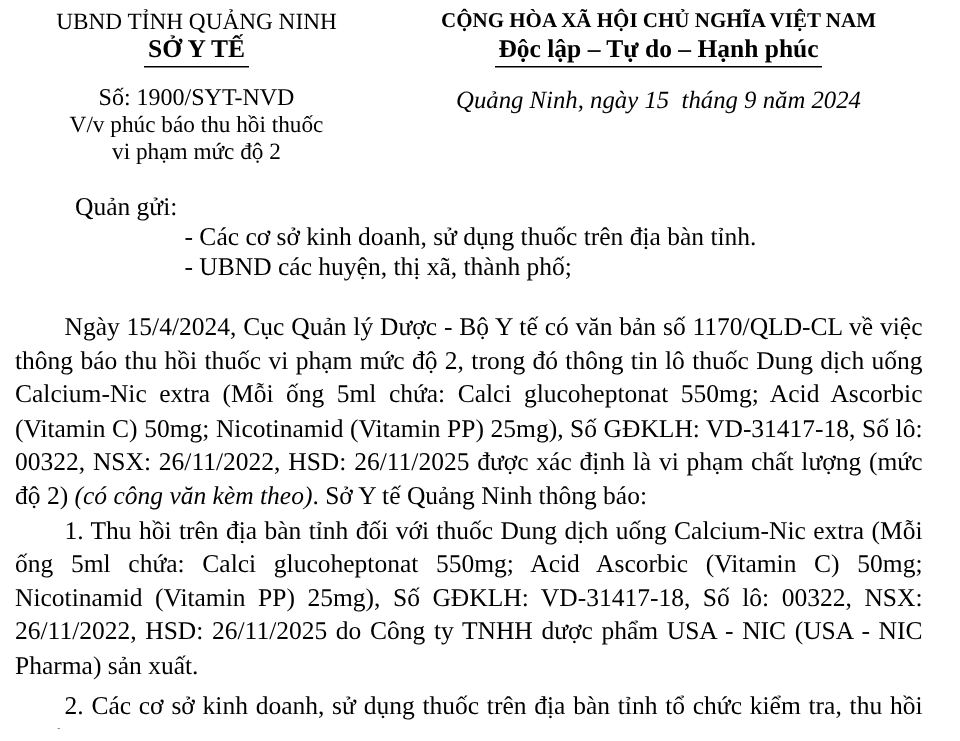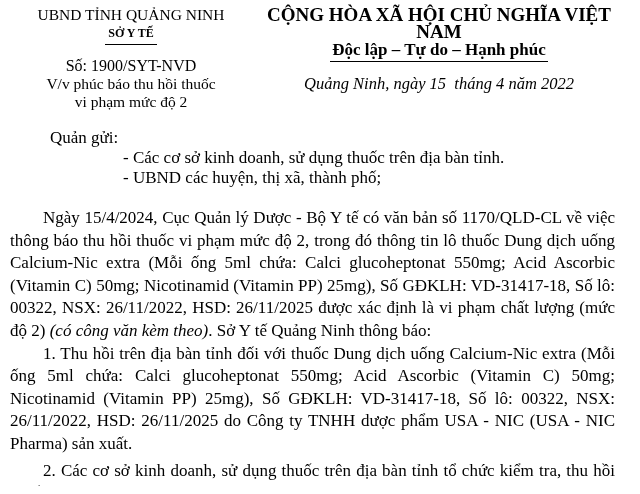--- a/index.html
+++ b/index.html
@@ -16,37 +16,37 @@
   .hdr-left {
     position: absolute;
     left: 8px; top: 6px;
     width: 246px;
     text-align: center;
   }
   .org-parent { font-size: 15.5px; line-height: 17px; }
   .org-name {
     display: inline-block;
     font-weight: bold;
-    font-size: 12px;
+    font-size: 17px;
     line-height: 18px;
     border-bottom: 1.5px solid #000;
     padding: 0 3px 1.5px 3px;
     margin-top: 1px;
     text-align: right;
   }
   .doc-number { margin-top: 11px; font-size: 16px; line-height: 19px; }
   .subject { font-size: 15.5px; line-height: 18px; }
 
   .hdr-right {
     position: absolute;
     left: 254px; top: 6px;
     width: 370px;
     text-align: center;
   }
-  .motto1 { font-weight: bold; font-size: 19px; line-height: 17px; }
+  .motto1 { font-weight: bold; font-size: 14px; line-height: 17px; }
   .motto2 {
     display: inline-block;
     font-weight: bold;
     font-size: 17px;
     line-height: 18px;
     border-bottom: 1.5px solid #000;
     padding: 0 2px 1.5px 2px;
     margin-top: 1px;
   }
   .place-date {
@@ -89,21 +89,21 @@
     <div class="doc-number">Số: 1900/SYT-NVD</div>
     <div class="subject">V/v phúc báo thu hồi thuốc</div>
     <div class="subject">vi phạm mức độ 2</div>
   </div>
 
   <div class="hdr-right">
     <div class="motto1">CỘNG HÒA XÃ HỘI CHỦ NGHĨA VIỆT NAM</div>
     <div>
       <span class="motto2">Độc lập – Tự do – Hạnh phúc</span>
     </div>
-    <div class="place-date">Quảng Ninh, ngày 15  tháng 4 năm 2022</div>
+    <div class="place-date">Quảng Ninh, ngày 15  tháng 9 năm 2024</div>
   </div>
 
   <div class="body-block">
     <div class="salutation">Quản gửi:</div>
     <div>
       <div class="recipient">- Các cơ sở kinh doanh, sử dụng thuốc trên địa bàn tỉnh.</div>
       <div class="recipient">- UBND các huyện, thị xã, thành phố;</div>
     </div>
 
     <p class="para para-first"><span>Ngày 15/4/2024, Cục Quản lý Dược - Bộ Y tế có văn bản số 1170/QLD-CL về việc thông báo thu hồi thuốc vi phạm mức độ 2, trong đó thông tin lô thuốc Dung dịch uống Calcium-Nic extra (Mỗi ống 5ml chứa: Calci glucoheptonat 550mg; Acid Ascorbic (Vitamin C) 50mg; Nicotinamid (Vitamin PP) 25mg), Số GĐKLH: VD-31417-18, Số lô: 00322, NSX: 26/11/2022, HSD: 26/11/2025 được xác định là vi phạm chất lượng (mức độ 2) </span><span class="it">(có công văn kèm theo)</span><span>. Sở Y tế Quảng Ninh thông báo:</span></p>

